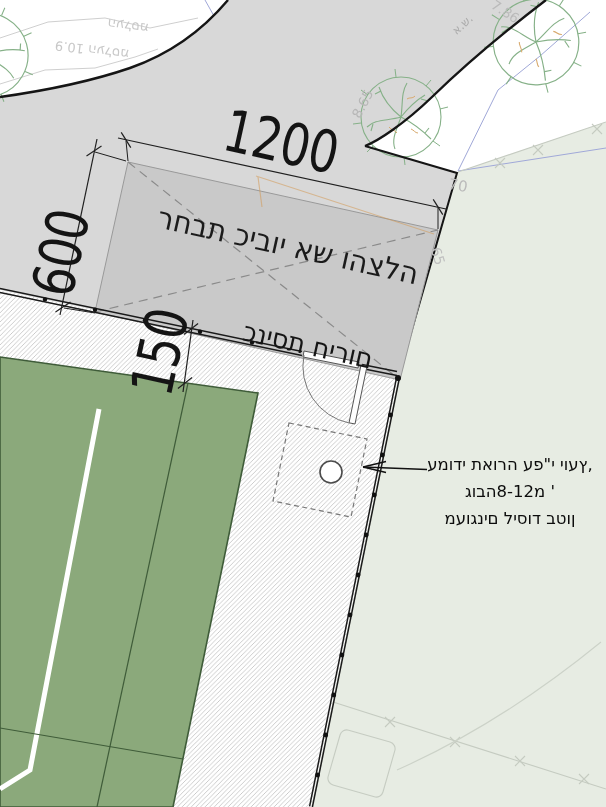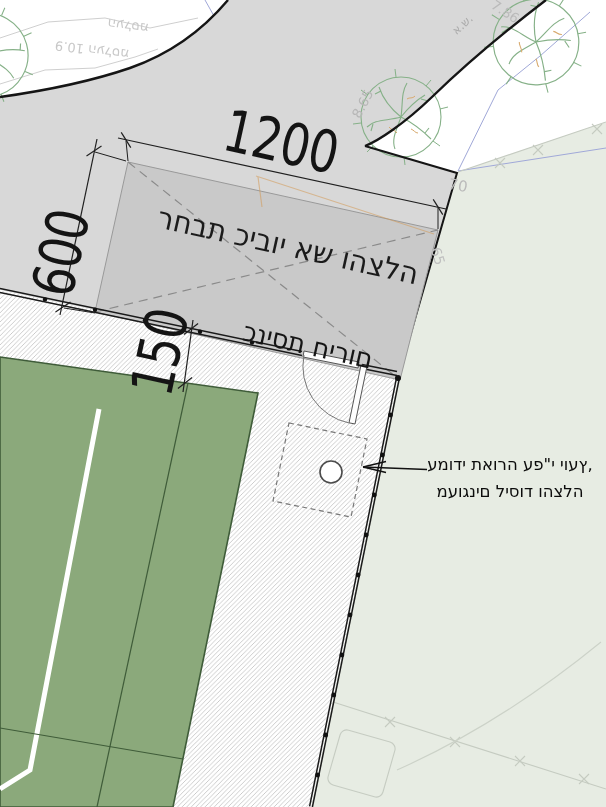--- a/index.html
+++ b/index.html
@@ -171,21 +171,22 @@
 
 <span class="lbl dim" id="t1200">1200</span>
 <span class="lbl dim" id="t600">600</span>
 <span class="lbl dim" id="t150">150</span>
 
 <span class="lbl heb" id="fireLbl">רחבת כיבוי אש והצלה</span>
 <span class="lbl heb" id="entryLbl">כניסת חירום</span>
 
 <div id="noteBlock">
   <div class="heb">עמודי תאורה עפ"י יועץ,</div>
-  <div class="heb">מעוגנים ליסוד והצלה</div>
+  <div class="heb">גובה8-12מ '</div>
+  <div class="heb">מעוגנים ליסוד בטון</div>
 </div>
 
 <span class="lbl heb" id="m1">מסלעה</span>
 <span class="lbl heb" id="m2">מסלעה 10.9</span>
 <span class="lbl tiny" id="e786">7.86</span>
 <span class="lbl" id="e865">8.65</span>
 <span class="lbl tiny" id="e70">70</span>
 <span class="lbl" id="e65">65</span>
 <span class="lbl heb" id="eas">א.ש.</span>
 

